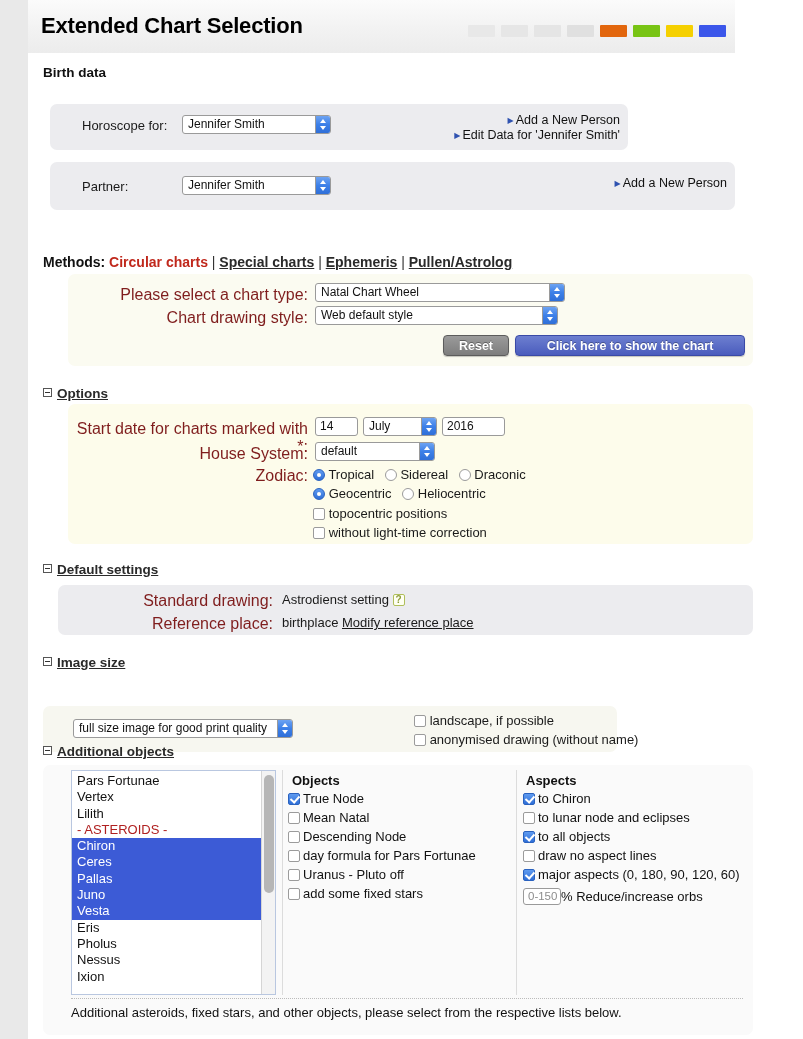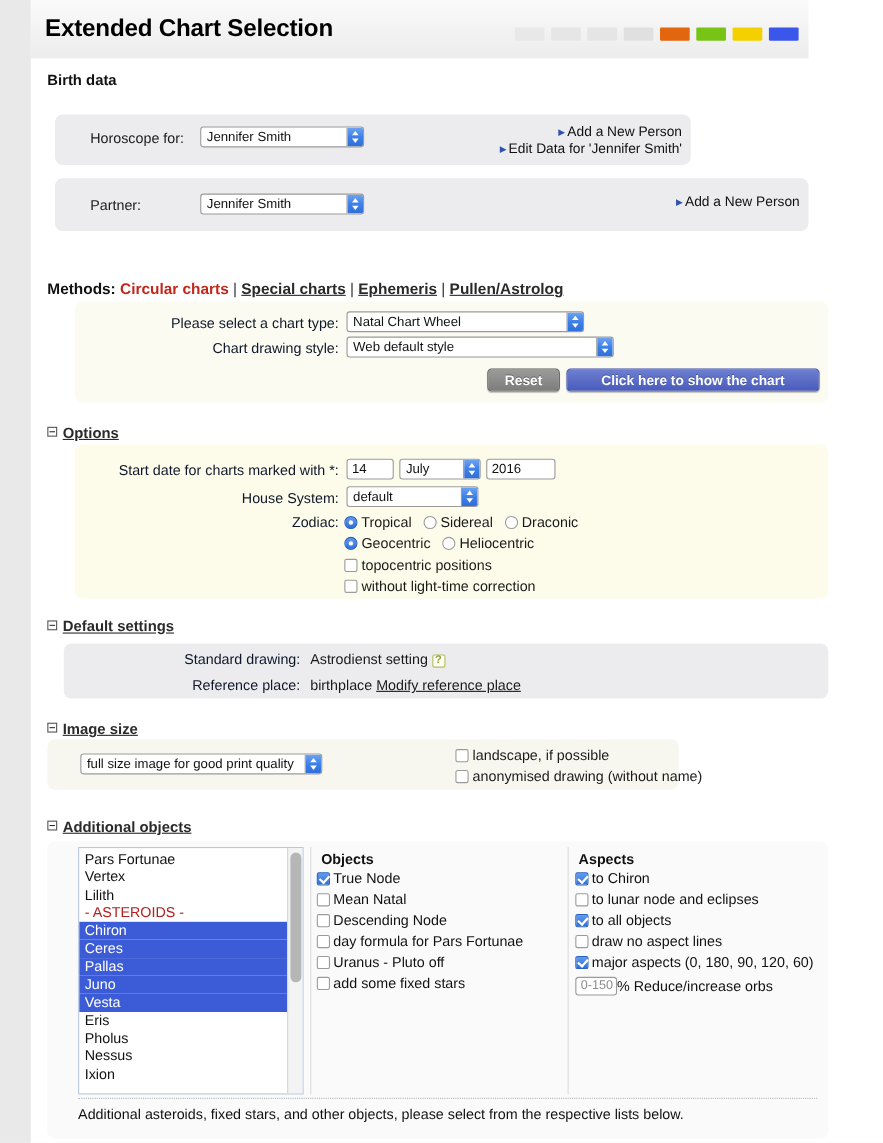--- a/index.html
+++ b/index.html
@@ -140,22 +140,22 @@
     padding: 0 4px;
     color: #111;
     vertical-align: middle;
     white-space: nowrap;
     overflow: hidden;
   }
   .txtbox.ph { color: #8d8d8d; }
 
   .lbl-right {
     text-align: right;
-    font-size: 13px;
-    color: #0f172a;
+    font-size: 16px;
+    color: #7f1d1d;
   }
 
   
   .radio {
     display: inline-block;
     width: 12px; height: 12px;
     border-radius: 50%;
     border: 1px solid #9b9b9b;
     background: #fff;
     vertical-align: -2px;
@@ -373,21 +373,21 @@
     <span class="sep">|</span>
     <a href="#">Special charts</a>
     <span class="sep">|</span>
     <a href="#">Ephemeris</a>
     <span class="sep">|</span>
     <a href="#">Pullen/Astrolog</a>
   </div>
 
   <div class="panel panel-cream" style="left:40px;top:274px;width:685px;height:92px;">
     <div class="lbl-right" style="position:absolute;left:0;top:12px;width:240px;">Please select a chart type:</div>
-    <div class="sel" style="position:absolute;left:247px;top:9px;width:216px;">
+    <div class="sel" style="position:absolute;left:247px;top:9px;width:250px;">
       <span class="txt">Natal Chart Wheel</span>
       <span class="arrow"></span>
     </div>
 
     <div class="lbl-right" style="position:absolute;left:0;top:35px;width:240px;">Chart drawing style:</div>
     <div class="sel" style="position:absolute;left:247px;top:32px;width:243px;">
       <span class="txt">Web default style</span>
       <span class="arrow"></span>
     </div>
 
@@ -457,21 +457,21 @@
     <div style="position:absolute;left:224px;top:30px;font-size:13px;">
       <span>birthplace</span>
       <a href="#" class="inline-link">Modify reference place</a>
     </div>
   </div>
 
   <div class="collapsible" style="position:absolute;left:15px;top:655px;">
     <span class="box"></span><span class="lbl">Image size</span>
   </div>
 
-  <div class="panel panel-faint" style="left:15px;top:672px;width:574px;height:46px;">
+  <div class="panel panel-faint" style="left:15px;top:706px;width:574px;height:46px;">
     <div class="sel" style="position:absolute;left:30px;top:13px;width:220px;">
       <span class="txt">full size image for good print quality</span>
       <span class="arrow"></span>
     </div>
     <div style="position:absolute;left:371px;top:7px;font-size:13px;white-space:nowrap;">
       <label><span class="cb"></span>
         <span>landscape, if possible</span></label>
     </div>
     <div style="position:absolute;left:371px;top:26px;font-size:13px;white-space:nowrap;">
       <label><span class="cb"></span>

